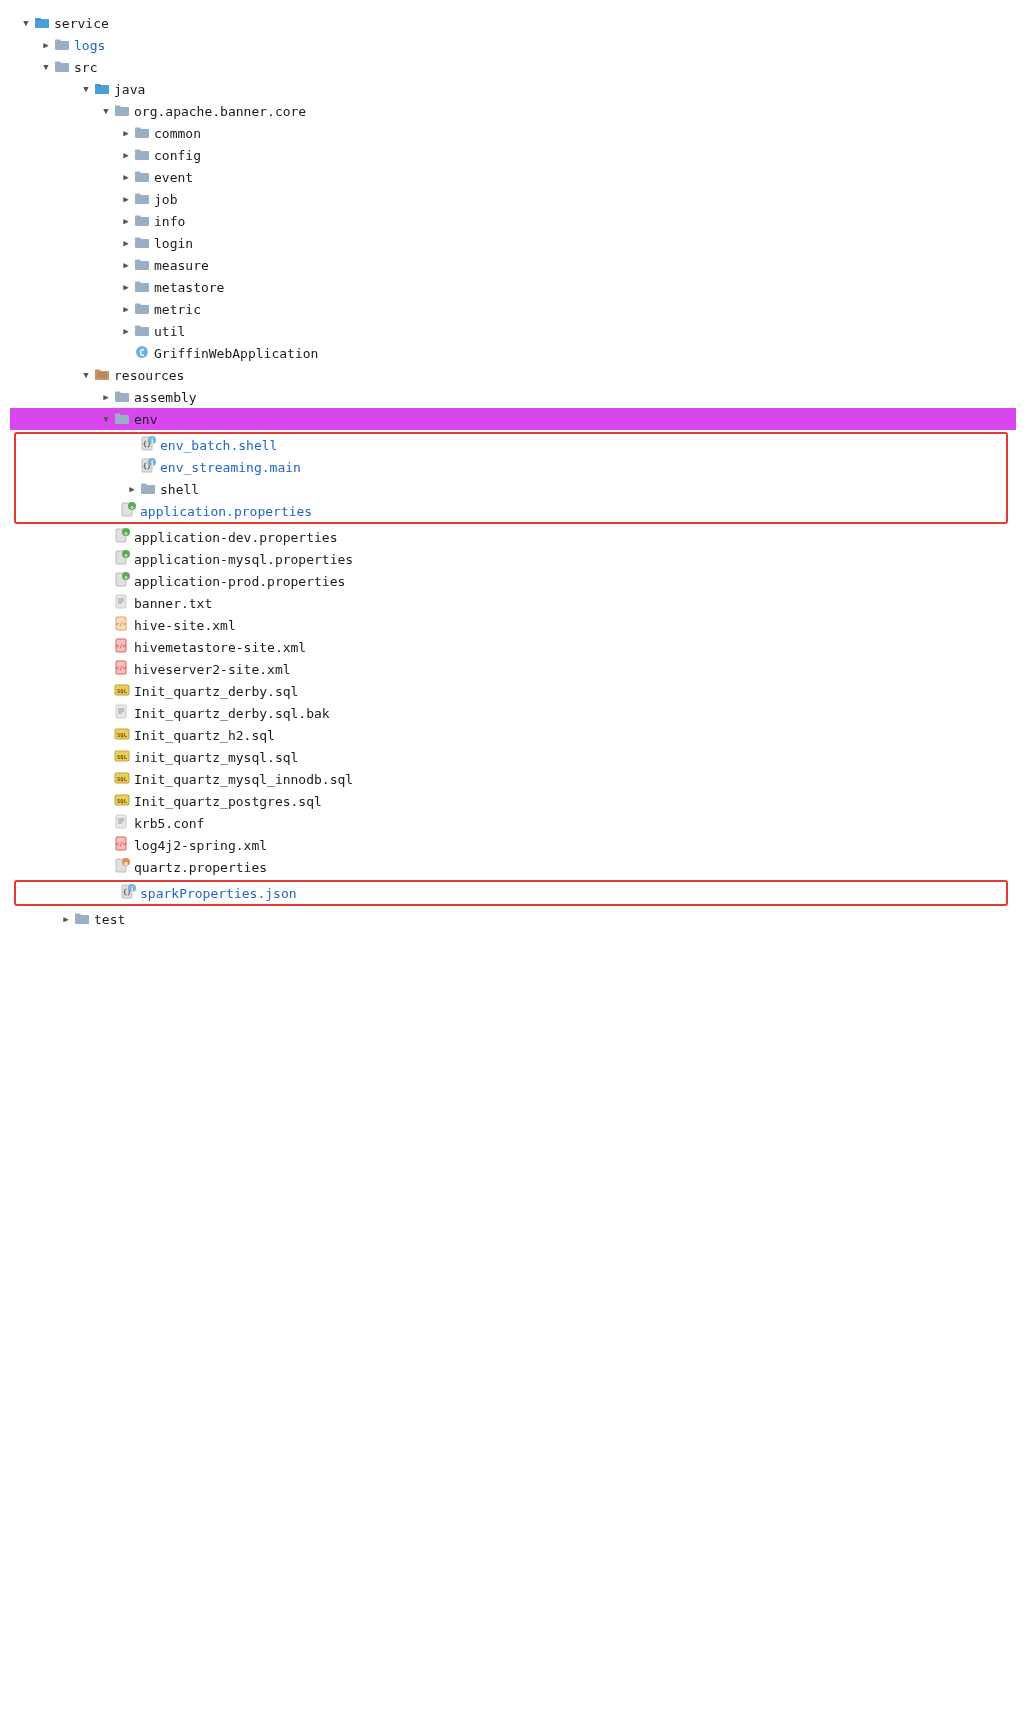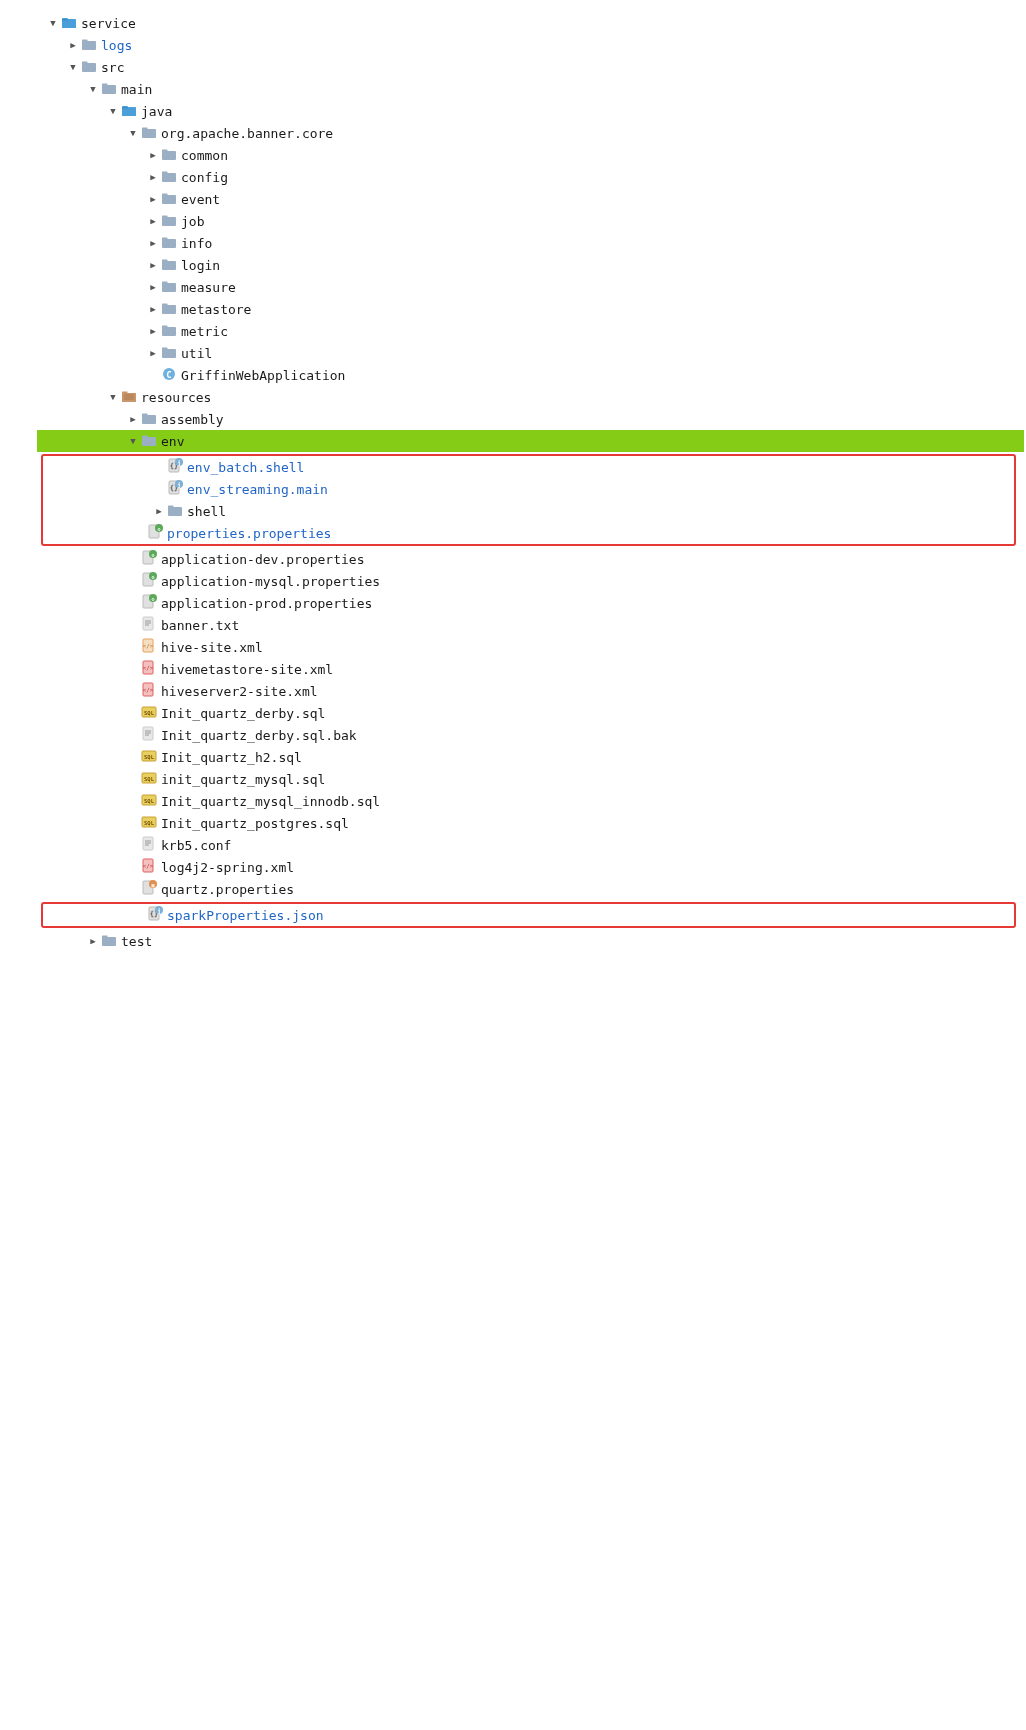--- a/index.html
+++ b/index.html
@@ -6,33 +6,32 @@
     body {
       font-family: -apple-system, BlinkMacSystemFont, "Menlo", "Monaco", monospace;
       font-size: 13px;
       background: #ffffff;
       color: #1a1a1a;
       padding: 8px 0;
       width: 1026px;
       min-height: 1730px;
     }
     .tree {
-      padding: 4px 2px;
-      margin-left: 35px;
+      padding: 4px 10px;
     }
     .tree-item {
       display: flex;
       align-items: center;
       height: 22px;
       padding-right: 8px;
       cursor: pointer;
       white-space: nowrap;
     }
     .tree-item.highlighted {
-      background: #84cc16;
+      background: #d946ef;
     }
     .indent {
       display: inline-block;
       flex-shrink: 0;
     }
     .arrow {
       display: inline-flex;
       align-items: center;
       justify-content: center;
       width: 16px;
@@ -97,29 +96,20 @@
     <div class="tree-item">
       <span class="indent" style="width: 28px;"></span>
       <span class="arrow expanded"></span>
       <span><svg class="svg-icon" viewBox="0 0 16 16" fill="none">
         <rect x="1" y="5" width="14" height="9" rx="1" fill="#9aafc4"></rect>
         <rect x="1" y="3.5" width="5.5" height="2.5" rx="0.5" fill="#9aafc4"></rect>
       </svg></span>
       <span class="file-label">src</span>
     </div>
     <div class="tree-item">
-      <span class="indent" style="width: 48px;"></span>
-      <span class="arrow expanded"></span>
-      <span><svg class="svg-icon" viewBox="0 0 16 16" fill="none">
-        <rect x="1" y="5" width="14" height="9" rx="1" fill="#9aafc4"></rect>
-        <rect x="1" y="3.5" width="5.5" height="2.5" rx="0.5" fill="#9aafc4"></rect>
-      </svg></span>
-      <span class="file-label">main</span>
-    </div>
-    <div class="tree-item">
       <span class="indent" style="width: 68px;"></span>
       <span class="arrow expanded"></span>
       <span><svg class="svg-icon" viewBox="0 0 16 16" fill="none" xmlns="http://www.w3.org/2000/svg">
         <rect x="1" y="5" width="14" height="9" rx="1" fill="#4a9eda" opacity="0.9"></rect>
         <rect x="1" y="4" width="6" height="3" rx="1" fill="#4a9eda"></rect>
         <rect x="1" y="5" width="14" height="9" rx="1" fill="#4a9eda" opacity="0.6"></rect>
         <path d="M1 6h14v8H1z" fill="#4a9eda"></path>
         <path d="M1 5h5l1.5 1.5H1z" fill="#3a8ec4"></path>
       </svg></span>
       <span class="file-label">java</span>
@@ -299,21 +289,21 @@
       </div>
       <div class="tree-item">
         <span class="indent" style="width: 88px;"></span>
         <span class="arrow empty"></span>
         <span><svg class="svg-icon" viewBox="0 0 16 16" fill="none">
         <rect x="2" y="1" width="10" height="13" rx="1" fill="#e0e0e0"></rect>
         <rect x="2" y="1" width="10" height="13" rx="1" fill="none" stroke="#bbb"></rect>
         <circle cx="12" cy="4" r="4" fill="#5aaa5a"></circle>
         <text x="12" y="6.5" text-anchor="middle" font-size="5" fill="white" font-weight="bold">⚙</text>
       </svg></span>
-        <span class="file-label link-blue">properties.properties</span>
+        <span class="file-label link-blue">application.properties</span>
       </div>
     </div>
     <div class="tree-item">
       <span class="indent" style="width: 88px;"></span>
       <span class="arrow empty"></span>
       <span><svg class="svg-icon" viewBox="0 0 16 16" fill="none">
         <rect x="2" y="1" width="10" height="13" rx="1" fill="#e0e0e0"></rect>
         <rect x="2" y="1" width="10" height="13" rx="1" fill="none" stroke="#bbb"></rect>
         <circle cx="12" cy="4" r="4" fill="#5aaa5a"></circle>
         <text x="12" y="6.5" text-anchor="middle" font-size="5" fill="white" font-weight="bold">⚙</text>

